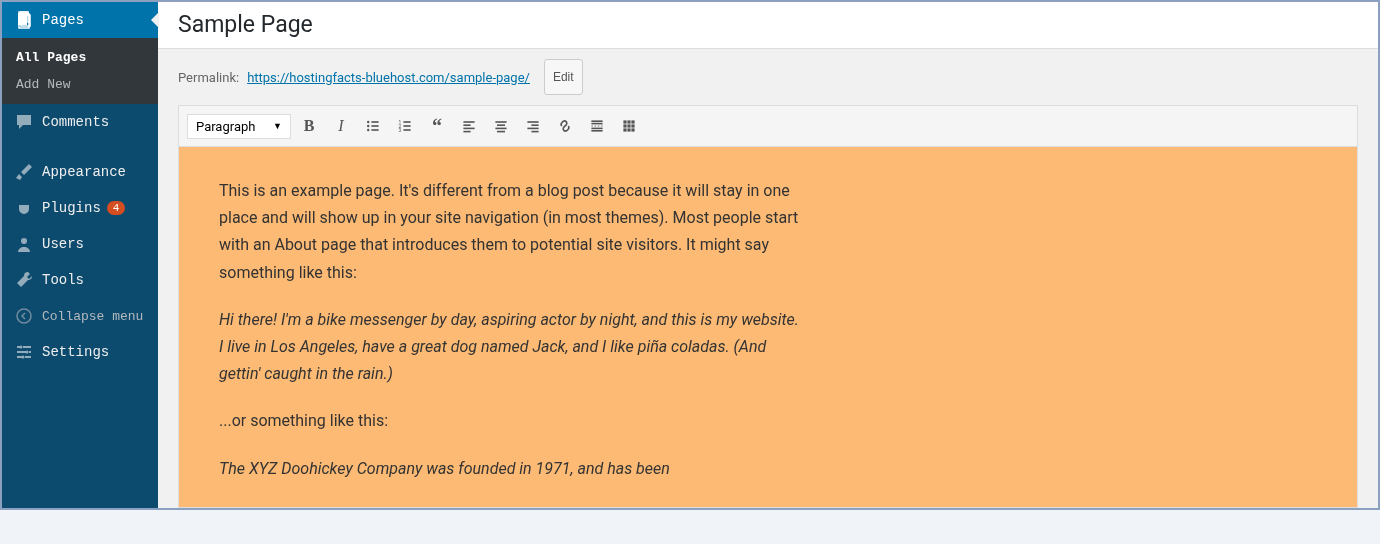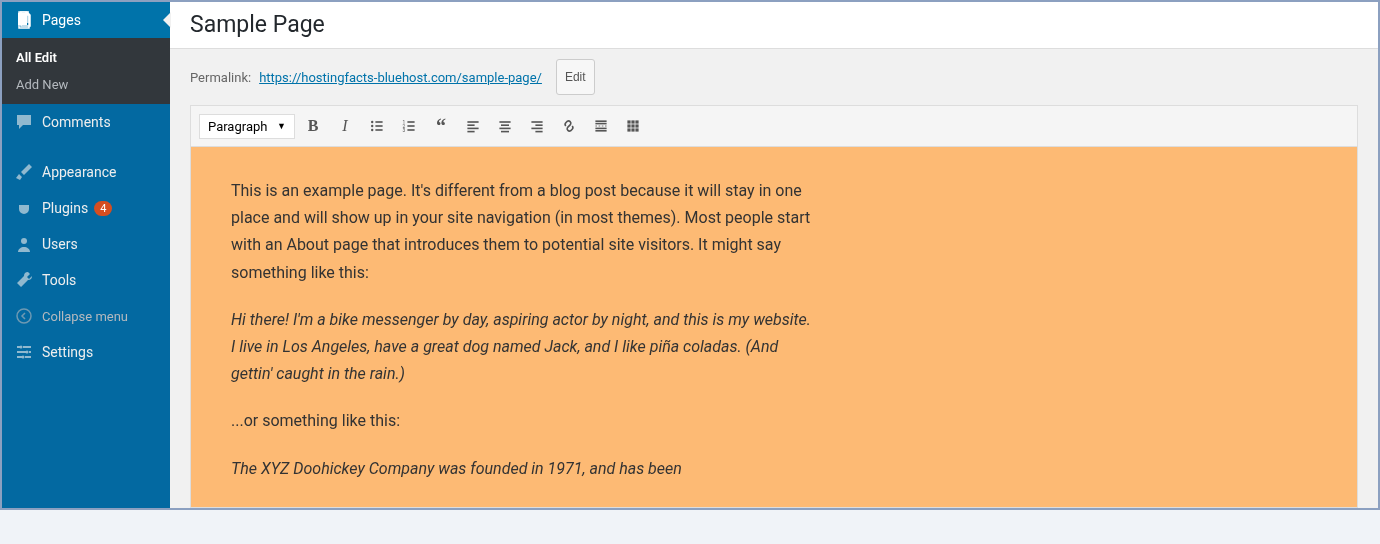--- a/index.html
+++ b/index.html
@@ -1,57 +1,57 @@
 <!DOCTYPE html>
 <html><head>
 <meta charset="utf-8">
 <style>
 * { margin: 0; padding: 0; box-sizing: border-box; }
 body { font-family: -apple-system, BlinkMacSystemFont, "Segoe UI", Roboto, sans-serif; background: #f0f3f8; }
 .outer-wrap { border: 2px solid #8ca0c0; width: 1380px; height: 510px; margin: 0; background: #f1f1f1; display: flex; overflow: hidden; }
-.sidebar { width: 168px; background: #0369a1; color: #eee; flex-shrink: 0; font-size: 14px; }
+.sidebar { width: 156px; background: #0c4a6e; color: #eee; flex-shrink: 0; font-size: 14px; font-family: Liberation Mono, monospace; }
 .sidebar-item { display: flex; align-items: center; padding: 8px 12px; cursor: pointer; color: #eee; position: relative; }
 .sidebar-item.active { background: #0073aa; color: #fff; }
 .sidebar-item.active::after { content: ""; position: absolute; right: -1px; top: 50%; transform: translateY(-50%); border: 8px solid transparent; border-right-color: #f1f1f1; }
 .sidebar-sub { background: #32373c; padding: 6px 0; }
 .sidebar-sub-item { padding: 6px 14px; color: #fff; font-size: 13px; cursor: pointer; font-weight: 600; }
 .sidebar-sub-item.secondary { color: #b4b9be; font-weight: 400; }
 .sidebar-icon { width: 20px; height: 20px; margin-right: 8px; opacity: 0.6; fill: currentColor; }
 .sidebar-item.active .sidebar-icon { opacity: 1; }
 .badge { background: #d54e21; color: #fff; border-radius: 9px; padding: 1px 6px; font-size: 11px; margin-left: 6px; display: inline-block; min-width: 18px; text-align: center; }
 .main { flex: 1; background: #f1f1f1; padding: 0; overflow: hidden; display: flex; flex-direction: column; }
 .page-title { font-size: 23px; font-weight: 400; color: #23282d; padding: 9px 20px 10px; background: #fff; border-bottom: 1px solid #ddd; }
 .permalink-row { padding: 10px 20px; color: #666; font-size: 13px; display: flex; align-items: center; gap: 8px; }
 .permalink-row a { color: #0073aa; text-decoration: underline; }
 .edit-btn { background: #f7f7f7; border: 1px solid #ccc; color: #555; padding: 10px 8px; font-size: 12px; border-radius: 3px; cursor: pointer; margin-left: 6px; }
 .media-row { padding: 0 20px 10px; }
 .add-media-btn { background: #f7f7f7; border: 1px solid #ccc; color: #555; padding: 6px 10px; font-size: 13px; border-radius: 3px; cursor: pointer; display: inline-flex; align-items: center; gap: 6px; }
 .editor-toolbar { background: #f5f5f5; border: 1px solid #ddd; padding: 6px 8px; margin: 0 20px; display: flex; align-items: center; gap: 4px; }
-.format-select { border: 1px solid #ddd; background: #fff; padding: 4px 8px; font-size: 13px; width: 96px; display: flex; align-items: center; justify-content: space-between; cursor: pointer; }
+.format-select { border: 1px solid #ddd; background: #fff; padding: 4px 8px; font-size: 13px; width: 104px; display: flex; align-items: center; justify-content: space-between; cursor: pointer; }
 .format-select .arrow { font-size: 9px; }
 .tb-btn { width: 28px; height: 28px; display: inline-flex; align-items: center; justify-content: center; cursor: pointer; color: #555; font-size: 16px; border: 1px solid transparent; }
 .editor-content { background: #fdba74; border: 1px solid #ddd; border-top: none; margin: 0 20px; padding: 30px 40px; font-size: 16px; line-height: 1.7; color: #333; overflow: hidden; flex: 1; }
 .editor-content p { margin-bottom: 20px; max-width: 580px; }
 .editor-content .italic { font-style: italic; }
 </style>
 </head>
 <body>
 
 <div class="outer-wrap">
   <div class="sidebar">
     <div class="sidebar-item active">
       <svg class="sidebar-icon" viewBox="0 0 20 20">
           <path d="M5 2h7l3 3v13H5V2zm7 0v3h3M7 2h6l3 3v11H7V2z" fill="none" stroke="currentColor" stroke-width="1.5"></path>
           <rect x="4" y="3" width="9" height="12" fill="currentColor"></rect>
           <rect x="6" y="1" width="9" height="12" fill="currentColor" opacity="0.7"></rect>
         </svg>
       <span>Pages</span>
     </div>
     <div class="sidebar-sub">
-      <div class="sidebar-sub-item">All Edit</div>
+      <div class="sidebar-sub-item">All Pages</div>
       <div class="sidebar-sub-item secondary">Add New</div>
     </div>
     <div class="sidebar-item">
       <svg class="sidebar-icon" viewBox="0 0 20 20">
           <path d="M3 3h14v10H9l-4 4v-4H3V3z" fill="currentColor"></path>
         </svg>
       <span>Comments</span>
     </div>
     <div style="height:14px"></div>
     <div class="sidebar-item">

